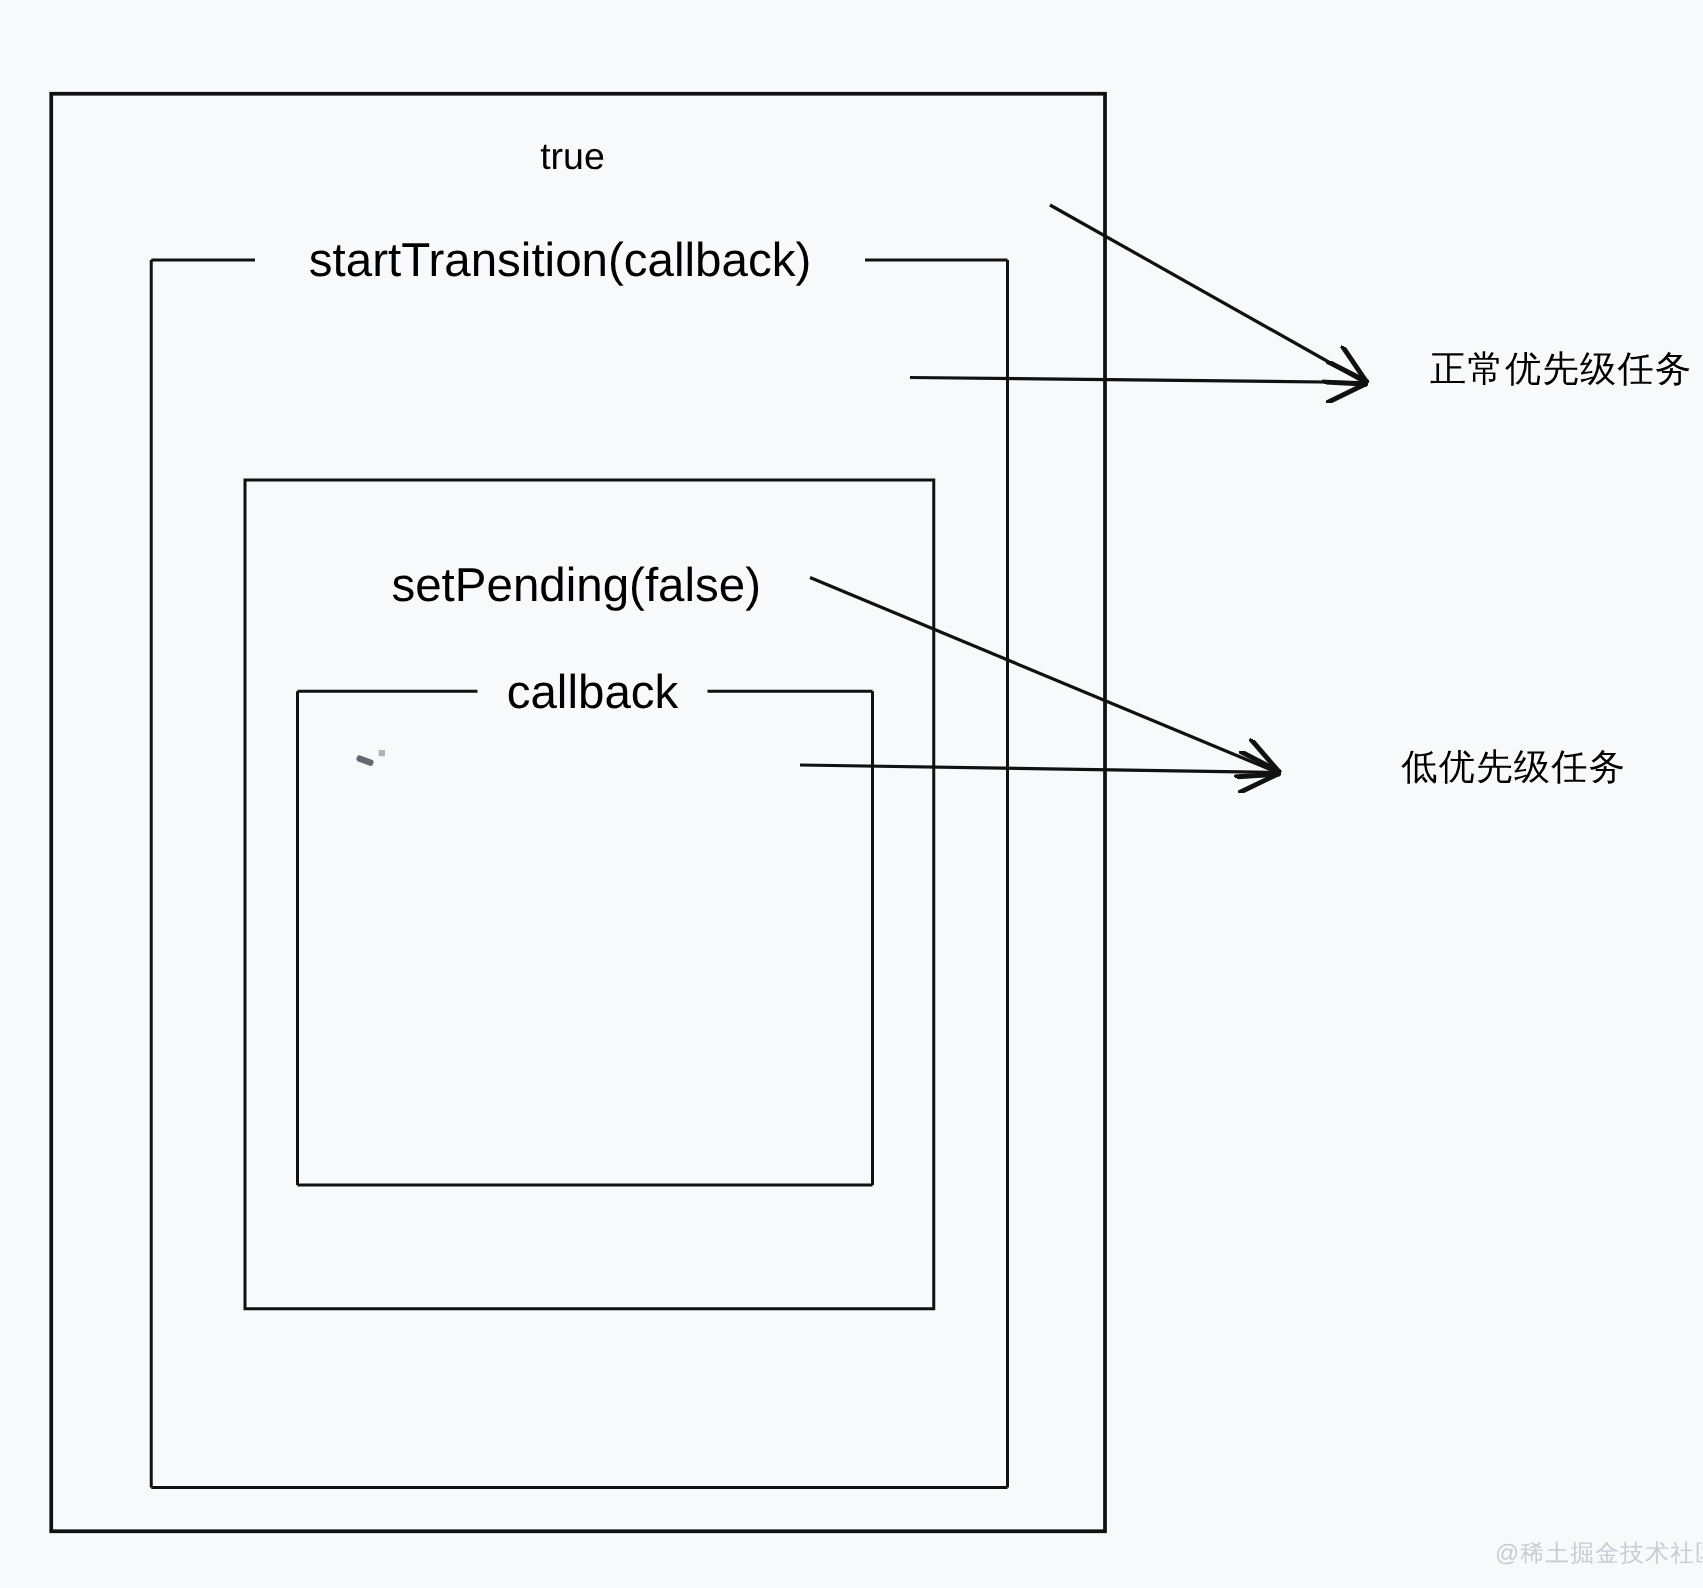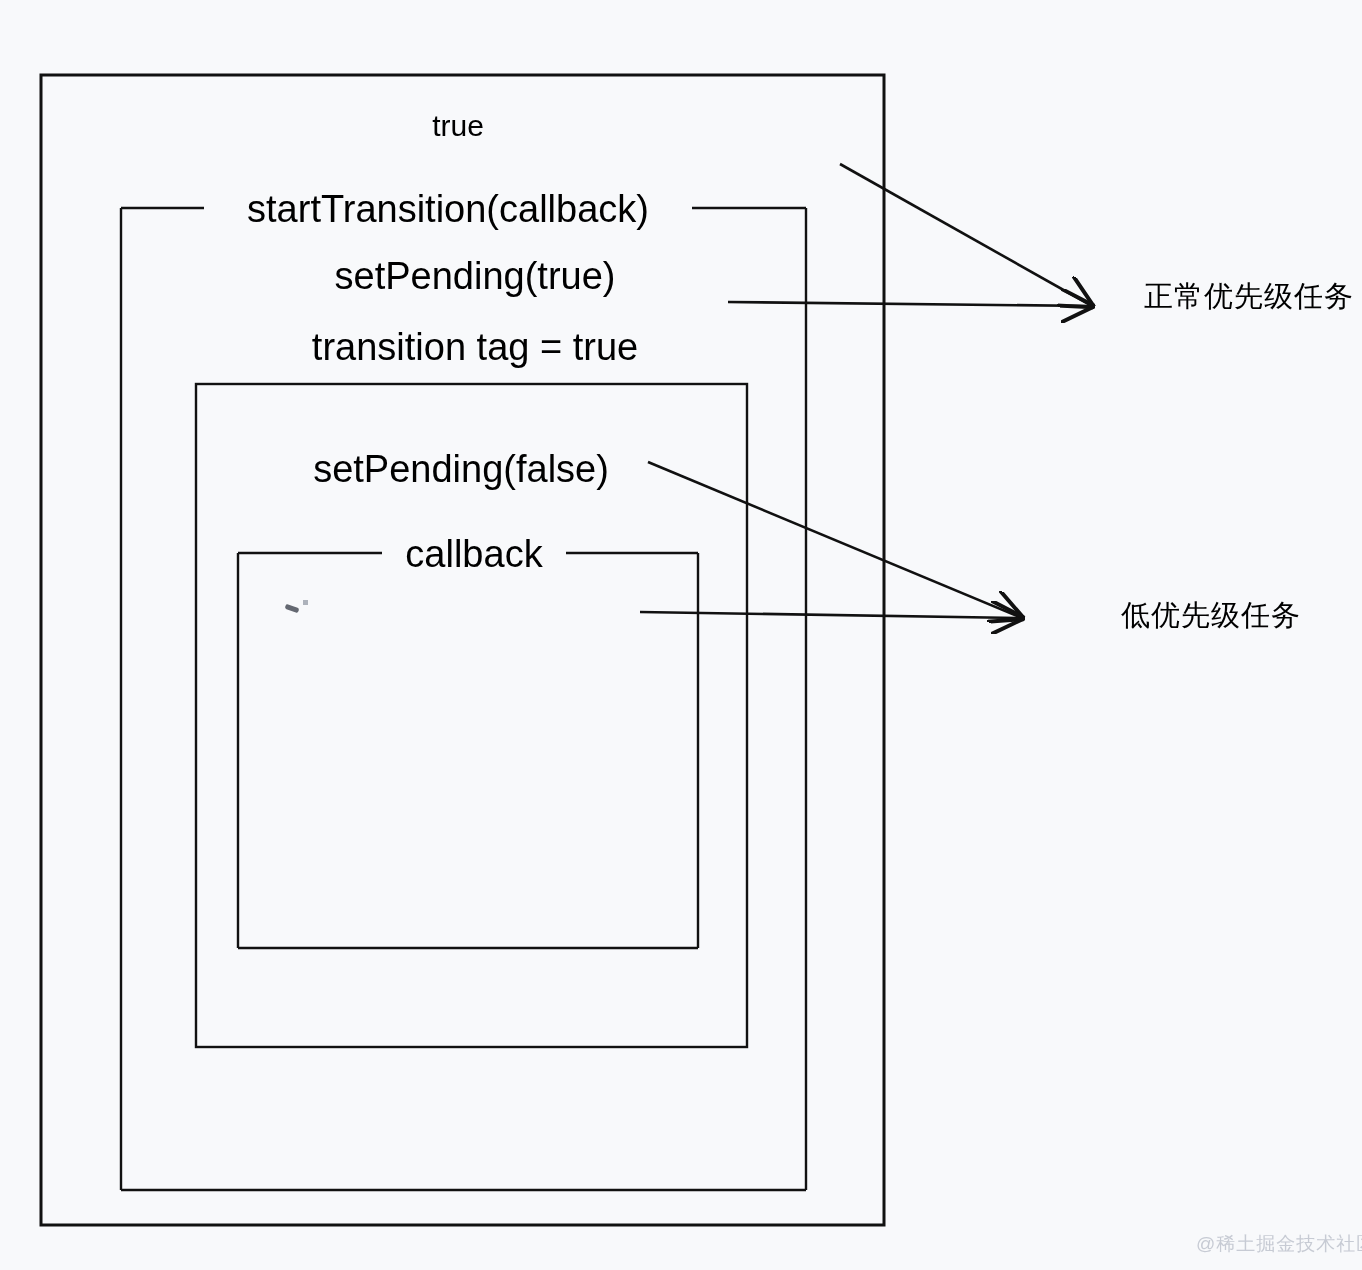--- a/index.html
+++ b/index.html
@@ -123,23 +123,21 @@
       <line x1="640" y1="612" x2="1022" y2="618" stroke="#111111" stroke-width="2.6" marker-end="url(#arrowhead)"></line>
     </g>
   </svg>
 
   <div class="lbl click-text" style="left:458px; top:126px;">true</div>
 
   <div class="lbl box-legend" style="left:448px; top:209px;">startTransition(callback)</div>
 
   <div class="lbl box-legend" style="left:474px; top:554px;">callback</div>
 
-  <div class="lbl inner-text" style="left:475px; top:276px;">setPending(true)</div>
 
-  <div class="lbl inner-text" style="left:475px; top:347px;">transition tag = true</div>
 
   <div class="lbl inner-text" style="left:461px; top:469px;">setPending(false)</div>
 
 
   <div class="lbl side-text" style="left:1144px; top:296px;">正常优先级任务</div>
 
   <div class="lbl side-text" style="left:1078px; top:615px;margin-left:43px;">低优先级任务</div>
 
   <div class="speck" style="left:285px; top:606px;"></div>
   <div class="speck2" style="left:303px; top:600px;"></div>

